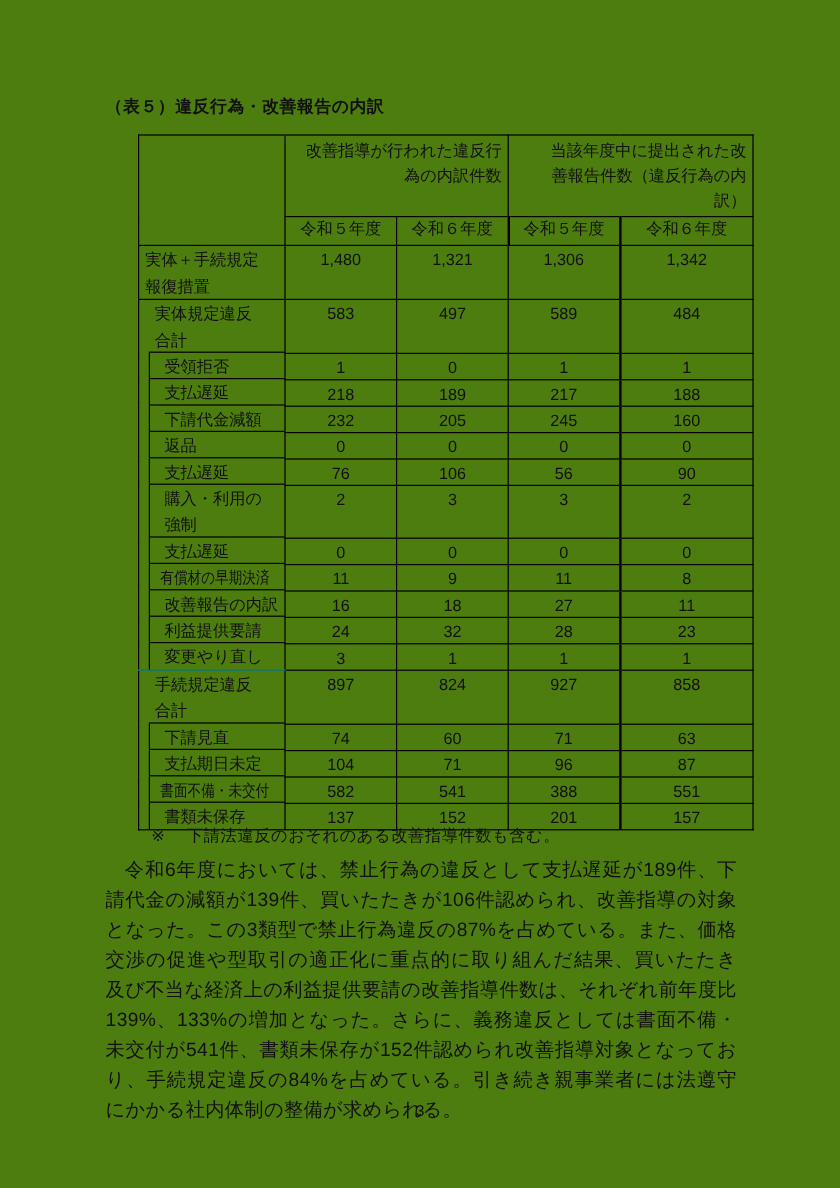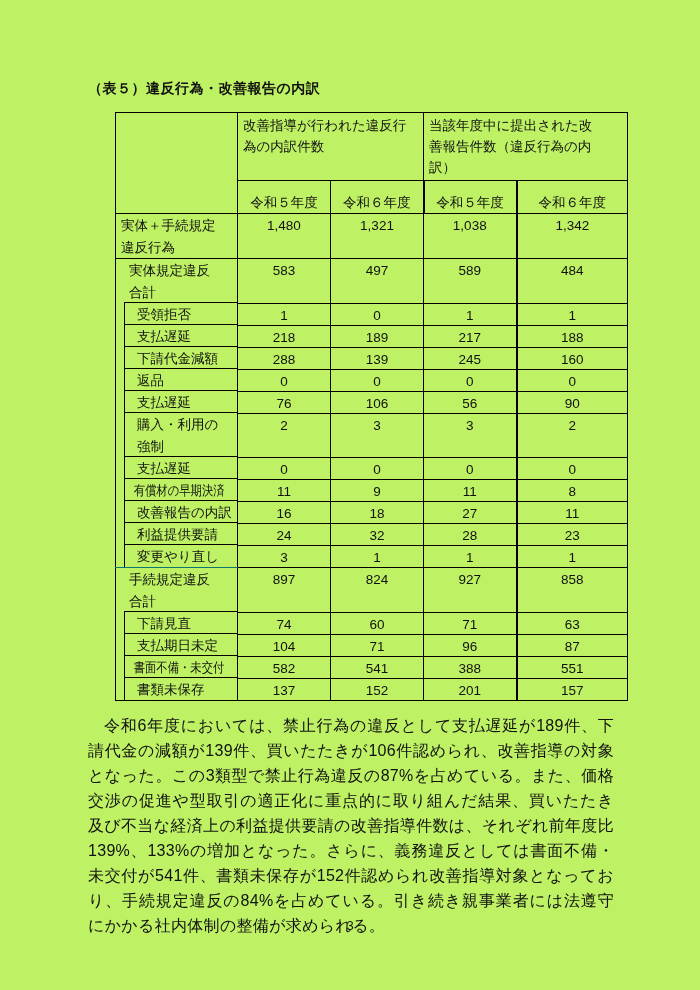--- a/index.html
+++ b/index.html
@@ -4,21 +4,21 @@
 <style>
   * { margin: 0; padding: 0; box-sizing: border-box; }
   html, body { background: #ffffff; }
   body {
     width: 700px; height: 990px;
     position: relative;
     font-family: "Liberation Sans", "DejaVu Sans", sans-serif;
     color: #111111;
     overflow: hidden;
   }
-  .page { position: absolute; inset: 0; background: #bef264; }
+  .page { position: absolute; inset: 0; background: #4d7c0f; }
 
   .doc-title {
     position: absolute; left: 88px; top: 80px;
     font-size: 14px; font-weight: 600; letter-spacing: 0.5px;
     white-space: nowrap;
   }
 
   table.vtable {
     position: absolute; left: 115px; top: 112px;
     border-collapse: collapse;
@@ -31,31 +31,31 @@
   tr.h2 { height: 24px; }
   tr.single { height: 22px; }
   tr.tall { height: 44px; }
 
   td, th { vertical-align: top; font-weight: normal; }
 
   th.corner { border-right: 1px solid #000; border-bottom: 1px solid #000; }
 
   th.group-header {
     border: 1px solid #000;
-    text-align: left;
+    text-align: right;
     padding: 2px 5px;
     line-height: 21px;
     white-space: pre-line;
     font-size: 13.5px;
   }
 
   th.year-header {
     border: 1px solid #000;
     text-align: center;
-    padding-top: 12px;
+    padding-top: 0;
     line-height: 20px;
     font-size: 13.5px;
   }
   th.year-header.thick-left { border-left-width: 2px; }
 
   td.data-cell {
     border: 1px solid #000;
     text-align: center;
     padding-top: 2px;
     line-height: 19px;
@@ -136,25 +136,25 @@
         <th class="year-header">令和５年度</th>
         <th class="year-header">令和６年度</th>
         <th class="year-header thick-left">令和５年度</th>
         <th class="year-header thick-left">令和６年度</th>
       </tr>
     </thead>
     <tbody>
         <tr class="tall">
           <td class="label-cell l1">
             <div class="lbl">実体＋手続規定</div>
-            <div class="lbl">違反行為</div>
+            <div class="lbl">報復措置</div>
           </td>
           <td class="data-cell col1">1,480</td>
           <td class="data-cell col2">1,321</td>
-          <td class="data-cell col3">1,038</td>
+          <td class="data-cell col3">1,306</td>
           <td class="data-cell col4">1,342</td>
         </tr>
         <tr class="tall">
           <td class="label-cell l2">
             <div class="lbl">実体規定違反</div>
             <div class="lbl">合計</div>
           </td>
           <td class="data-cell col1">583</td>
           <td class="data-cell col2">497</td>
           <td class="data-cell col3">589</td>
@@ -175,22 +175,22 @@
           </td>
           <td class="data-cell col1">218</td>
           <td class="data-cell col2">189</td>
           <td class="data-cell col3">217</td>
           <td class="data-cell col4">188</td>
         </tr>
         <tr class="single">
           <td class="label-cell l3">
             <div class="lbl">下請代金減額</div>
           </td>
-          <td class="data-cell col1">288</td>
-          <td class="data-cell col2">139</td>
+          <td class="data-cell col1">232</td>
+          <td class="data-cell col2">205</td>
           <td class="data-cell col3">245</td>
           <td class="data-cell col4">160</td>
         </tr>
         <tr class="single">
           <td class="label-cell l3">
             <div class="lbl">返品</div>
           </td>
           <td class="data-cell col1">0</td>
           <td class="data-cell col2">0</td>
           <td class="data-cell col3">0</td>
@@ -302,18 +302,21 @@
             <div class="lbl">書類未保存</div>
           </td>
           <td class="data-cell col1">137</td>
           <td class="data-cell col2">152</td>
           <td class="data-cell col3">201</td>
           <td class="data-cell col4">157</td>
         </tr>
       </tbody>
   </table>
 
+  <div class="footnote">
+    <span class="fn-marker">※</span><span class="fn-text">下請法違反のおそれのある改善指導件数も含む。</span>
+  </div>
 
   <div class="body-paragraph">令和6年度においては、禁止行為の違反として支払遅延が189件、下請代金の減額が139件、買いたたきが106件認められ、改善指導の対象となった。この3類型で禁止行為違反の87%を占めている。また、価格交渉の促進や型取引の適正化に重点的に取り組んだ結果、買いたたき及び不当な経済上の利益提供要請の改善指導件数は、それぞれ前年度比139%、133%の増加となった。さらに、義務違反としては書面不備・未交付が541件、書類未保存が152件認められ改善指導対象となっており、手続規定違反の84%を占めている。引き続き親事業者には法遵守にかかる社内体制の整備が求められる。</div>
 
   <div class="page-number">3</div>
 
 </div>
 
 </body></html>

